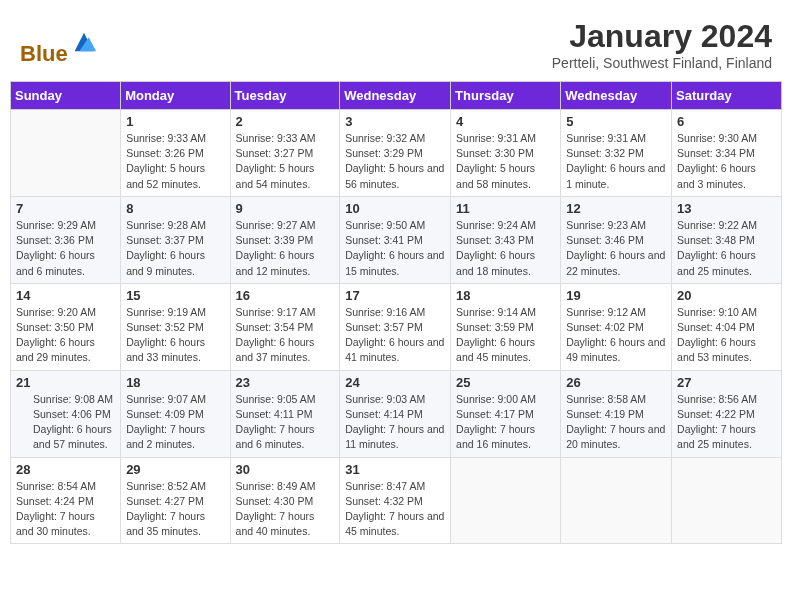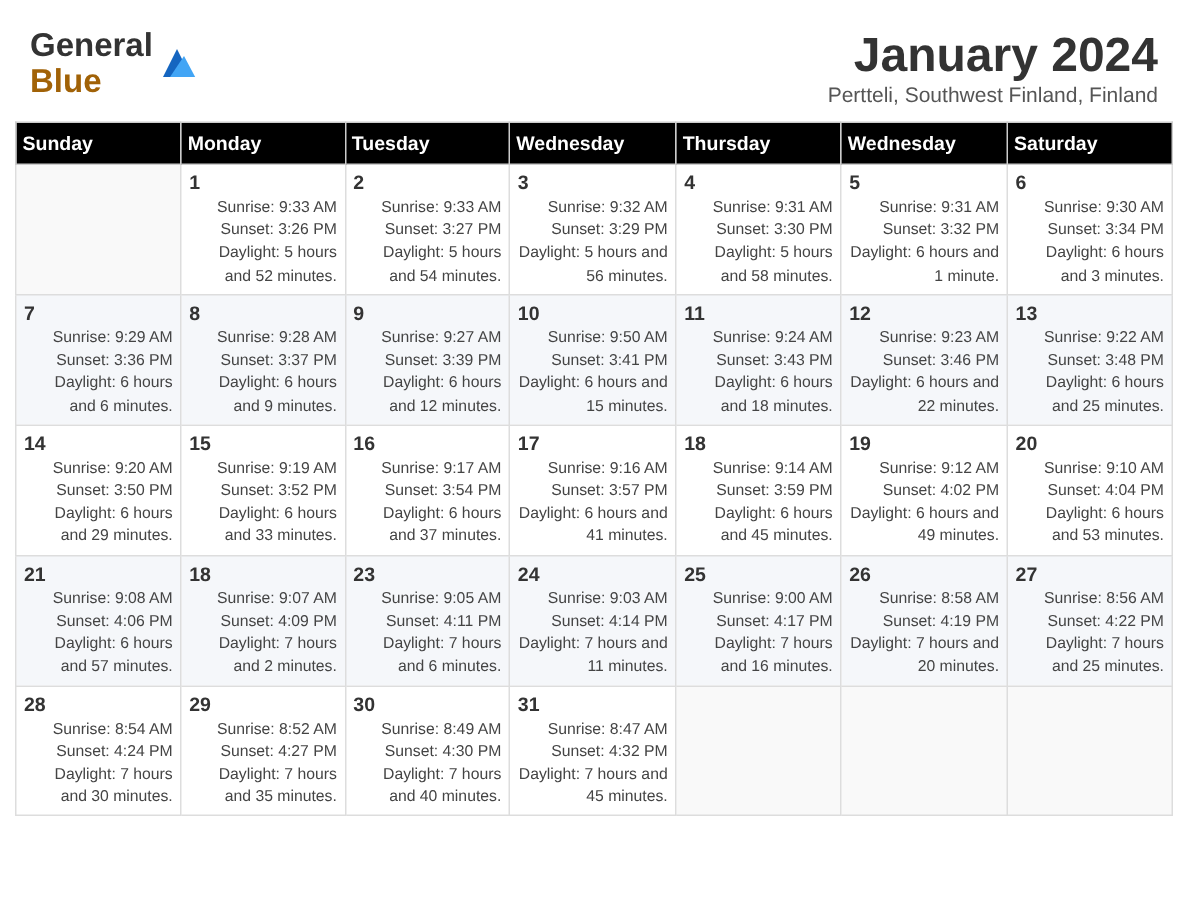--- a/index.html
+++ b/index.html
@@ -75,38 +75,37 @@
       font-size: 13px;
       font-weight: bold;
       color: #333;
       display: block;
       margin-bottom: 2px;
     }
     .day-info {
       font-size: 10.5px;
       color: #444;
       line-height: 1.45;
-      text-align: right;
     }
     tr:nth-child(even) td {
       background: #f5f7fa;
     }
     tr:nth-child(odd) td {
       background: #fff;
     }
-    .calendar thead tr th { background: #000000; }
+    .calendar thead tr th { background: #6d28d9; }
   </style>
 </head>
 <body>
 
 <div class="header">
   <div class="logo">
     <div>
       <div class="logo-text">
-        <span class="logo-general">General</span><br>
+        <br>
         <span class="logo-blue">Blue</span>
       </div>
     </div>
     <svg class="logo-icon" viewBox="0 0 30 30" xmlns="http://www.w3.org/2000/svg">
       <polygon points="5,25 15,5 25,25" fill="#1565c0"></polygon>
       <polygon points="10,25 20,10 28,25" fill="#42a5f5"></polygon>
     </svg>
   </div>
   <div class="title-area">
     <div class="month-title">January 2024</div>

